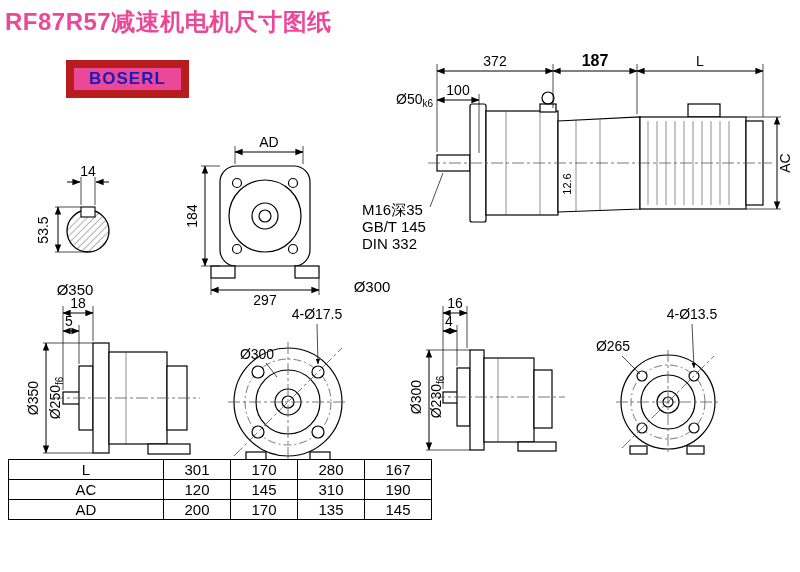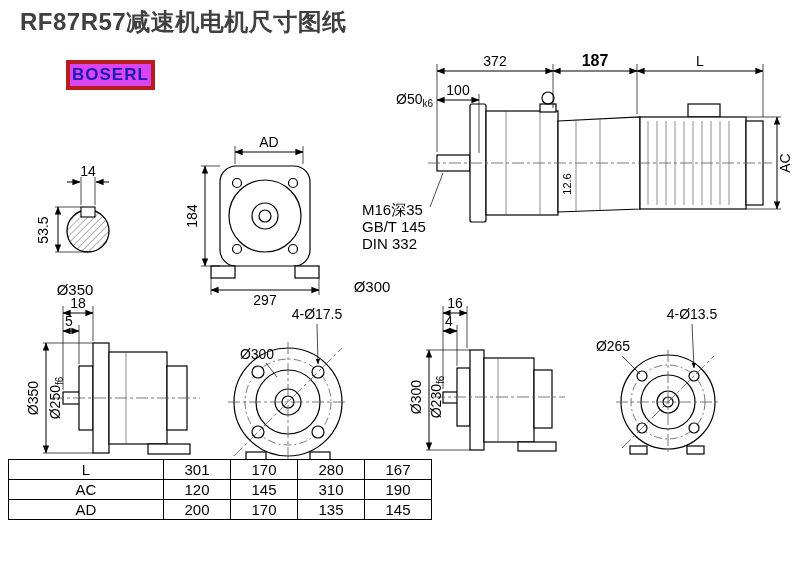--- a/index.html
+++ b/index.html
@@ -1,21 +1,21 @@
 <!DOCTYPE html>
 <html><head>
 <meta charset="utf-8">
 <style>
   * { margin:0; padding:0; box-sizing:border-box; }
   html,body { background:#fff; }
   body { width:800px; height:572px; font-family:"Liberation Sans",sans-serif; position:relative; overflow:hidden; }
   .page { position:relative; width:800px; height:572px; background:#fff; }
-  .title { position:absolute; left:20px; top:6px; font-size:24px; font-weight:bold; color:#404040; letter-spacing:0.5px; }
-  .brand { position:absolute; left:66px; top:60px; border:4px solid #b91c1c; color:#1b1bb8;
-           font-size:17px; font-weight:bold; padding:1px 2px; letter-spacing:1px; background:#d946ef; }
+  .title { position:absolute; left:5px; top:6px; font-size:24px; font-weight:bold; color:#ec4899; letter-spacing:0.5px; }
+  .brand { position:absolute; left:66px; top:60px; border:8px solid #b91c1c; color:#1b1bb8;
+           font-size:17px; font-weight:bold; padding:1px 15px; letter-spacing:1px; background:#ec4899; }
   svg.drawing { position:absolute; left:0; top:0; }
   svg text { font-family:"Liberation Sans",sans-serif; font-size:14px; fill:#000; }
   svg text.b16 { font-size:16px; font-weight:bold; }
   svg text.s11 { font-size:11px; }
   svg text.nt { font-size:15px; }
   .dl { stroke:#000; stroke-width:1; fill:none; }
   .xl { stroke:#000; stroke-width:0.7; fill:none; }
   .ol { stroke:#000; stroke-width:1.2; fill:none; }
   .of { stroke:#000; stroke-width:1.2; fill:#fff; }
   .thin { stroke:#444; stroke-width:0.6; fill:none; }

